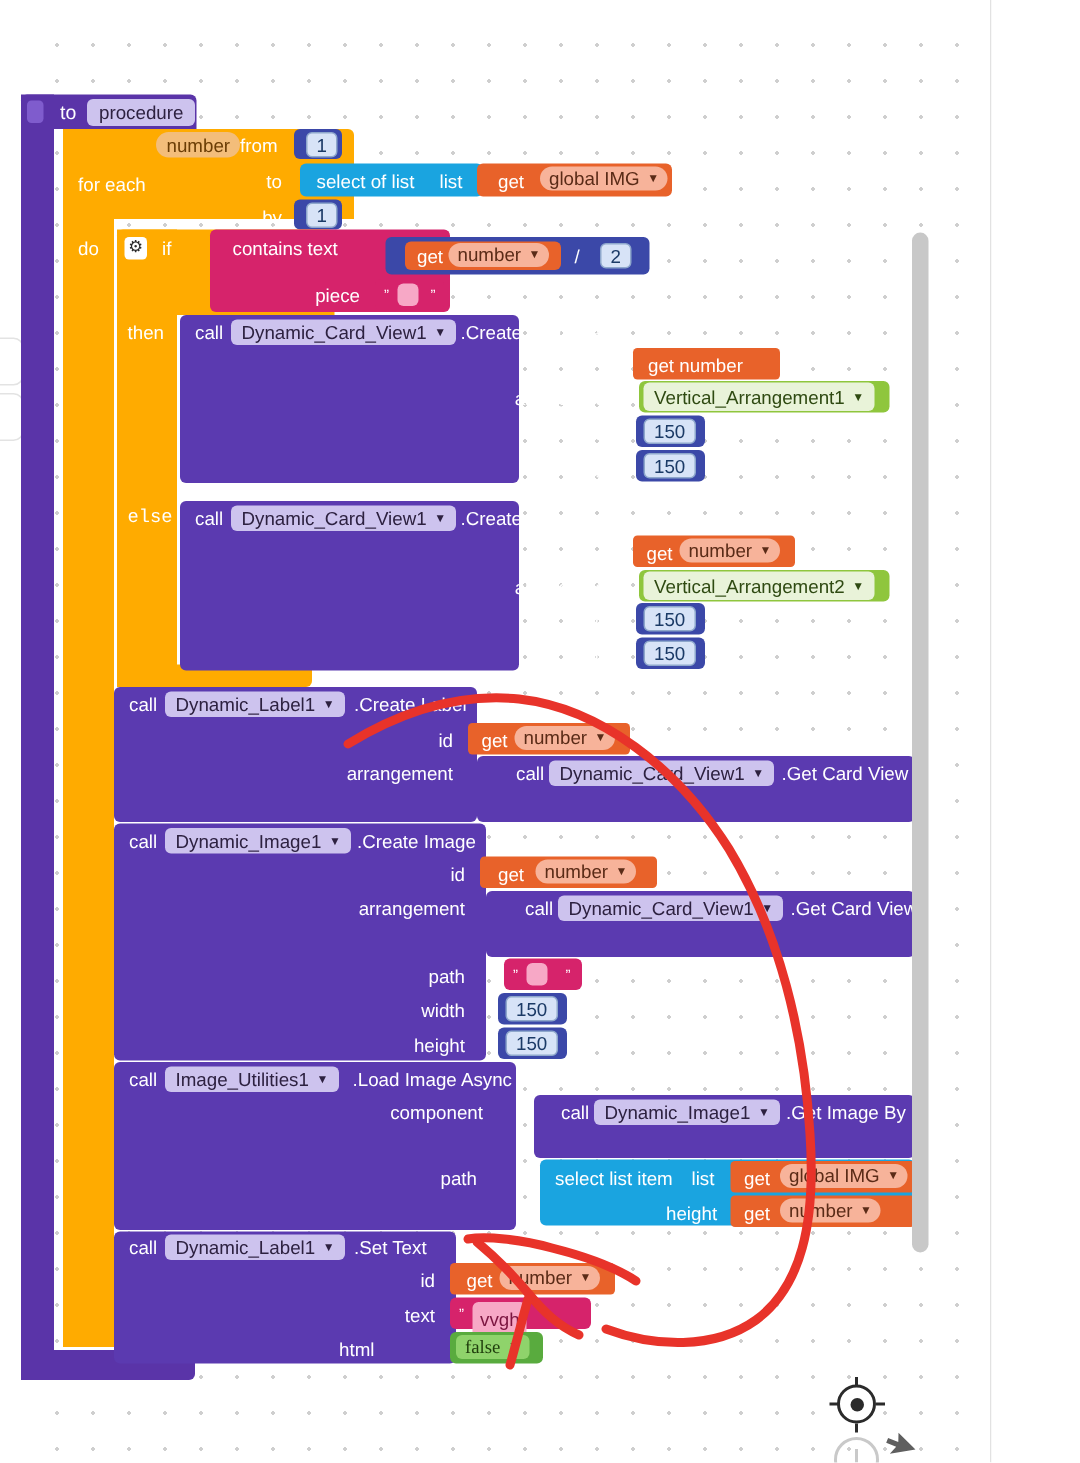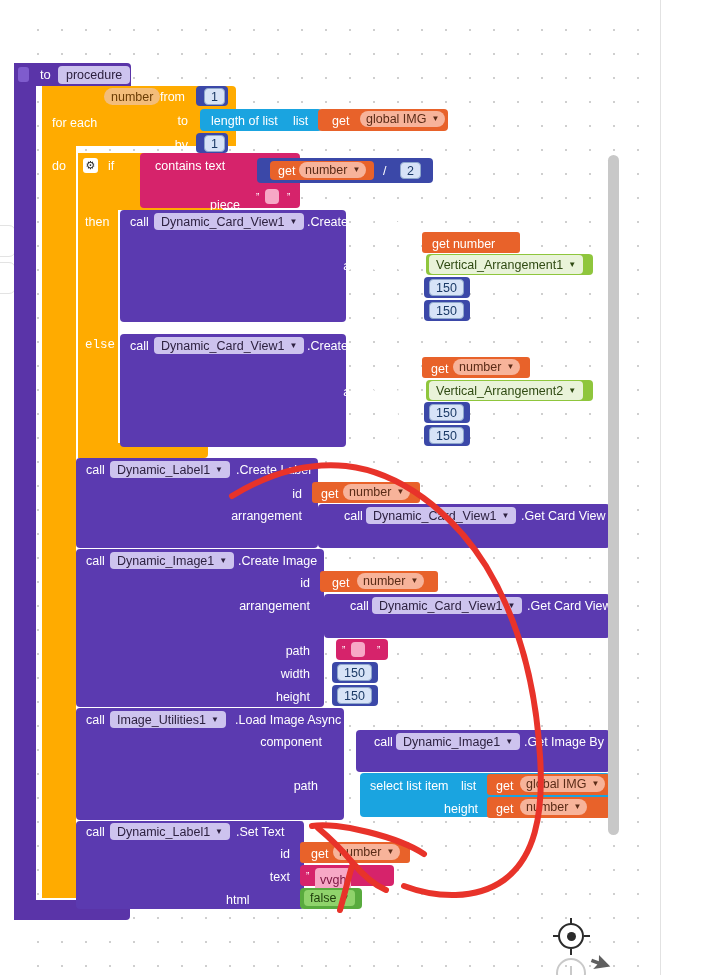--- a/index.html
+++ b/index.html
@@ -97,21 +97,21 @@
     <span class="cap">number</span>
   </div>
   <span class="lbl" style="left:160px;top:90px;">from</span>
   <div class="blk" style="left:196px;top:86px;width:32px;height:20px;background:#3b48a8;border-radius:4px;"></div>
   <div class="pill pill-num" style="left:204px;top:88px;">
     <span class="cap">1</span>
   </div>
 
   <span class="rowlbl" style="left:150px;top:114px;width:38px;">to</span>
   <div class="blk" style="left:200px;top:109px;width:122px;height:22px;background:#1aa4e0;border-radius:4px;"></div>
-  <span class="lbl" style="left:211px;top:114px;">length of list</span>
+  <span class="lbl" style="left:211px;top:114px;">select of list</span>
   <span class="lbl" style="left:293px;top:114px;">list</span>
   <div class="blk" style="left:318px;top:109px;width:130px;height:22px;background:#e8622a;border-radius:4px;"></div>
   <span class="lbl" style="left:332px;top:114px;">get</span>
   <div class="pill pill-var" style="left:360px;top:111px;">
     <span class="cap">global IMG</span>
     <span class="caret">▼</span>
   </div>
 
   <span class="rowlbl" style="left:150px;top:138px;width:38px;">by</span>
   <div class="blk" style="left:196px;top:133px;width:32px;height:20px;background:#3b48a8;border-radius:4px;"></div>
@@ -123,21 +123,21 @@
 
   <div class="blk" style="left:78px;top:153px;width:145px;height:57px;background:#ffab00;border-radius:4px 4px 0 0;"></div>
   <div class="blk" style="left:78px;top:153px;width:40px;height:305px;background:#ffab00;"></div>
   <div class="blk" style="left:78px;top:443px;width:130px;height:15px;background:#ffab00;border-radius:0 0 4px 4px;"></div>
 
   <div class="gear" style="left:83px;top:158px;">⚙</div>
   <span class="lbl" style="left:108px;top:159px;">if</span>
 
   <div class="blk" style="left:140px;top:153px;width:160px;height:55px;background:#d6236b;border-radius:4px;"></div>
   <span class="lbl" style="left:155px;top:159px;">contains text</span>
-  <span class="rowlbl" style="left:178px;top:198px;width:62px;">piece</span>
+  <span class="rowlbl" style="left:178px;top:190px;width:62px;">piece</span>
   <div class="blk" style="left:250px;top:186px;width:46px;height:21px;background:#d6236b;border-radius:4px;"></div>
   <span class="lbl" style="left:256px;top:191px;font-size:10px;">”</span>
   <div class="pill pill-str" style="left:265px;top:189px;">
     <span class="cap"></span>
   </div>
   <span class="lbl" style="left:287px;top:191px;font-size:10px;">”</span>
 
   <div class="blk" style="left:257px;top:158px;width:176px;height:25px;background:#3b48a8;border-radius:4px;"></div>
   <div class="blk" style="left:270px;top:161px;width:104px;height:19px;background:#e8622a;border-radius:4px;"></div>
   <span class="lbl" style="left:278px;top:164px;">get</span>
@@ -343,21 +343,21 @@
 
   <span class="rowlbl" style="left:226px;top:870px;width:64px;text-align:right;">text</span>
   <div class="blk" style="left:300px;top:865px;width:94px;height:21px;background:#d6236b;border-radius:4px;"></div>
   <span class="lbl" style="left:306px;top:870px;font-size:10px;">”</span>
   <div class="pill pill-str" style="left:315px;top:868px;height:24px;">
     <span class="cap">vvgh</span>
   </div>
 
   <span class="rowlbl" style="left:226px;top:893px;width:64px;text-align:left;">html</span>
   <div class="blk" style="left:300px;top:888px;width:62px;height:21px;background:#59ab3e;border-radius:4px;"></div>
-  <div class="pill pill-false" style="left:304px;top:890px;">
+  <div class="pill pill-false" style="left:304px;top:890px;font-family:Liberation Serif, serif;">
     <span class="cap">false</span>
     <span class="caret">▼</span>
   </div>
 
   <div class="vscroll" style="left:608px;top:155px;width:11px;height:680px;"></div>
 
   <div class="ctrl target" style="left:558px;top:923px;">
     <i></i>
   </div>
   <div class="tick" style="left:570px;top:918px;width:2px;height:6px;"></div>

